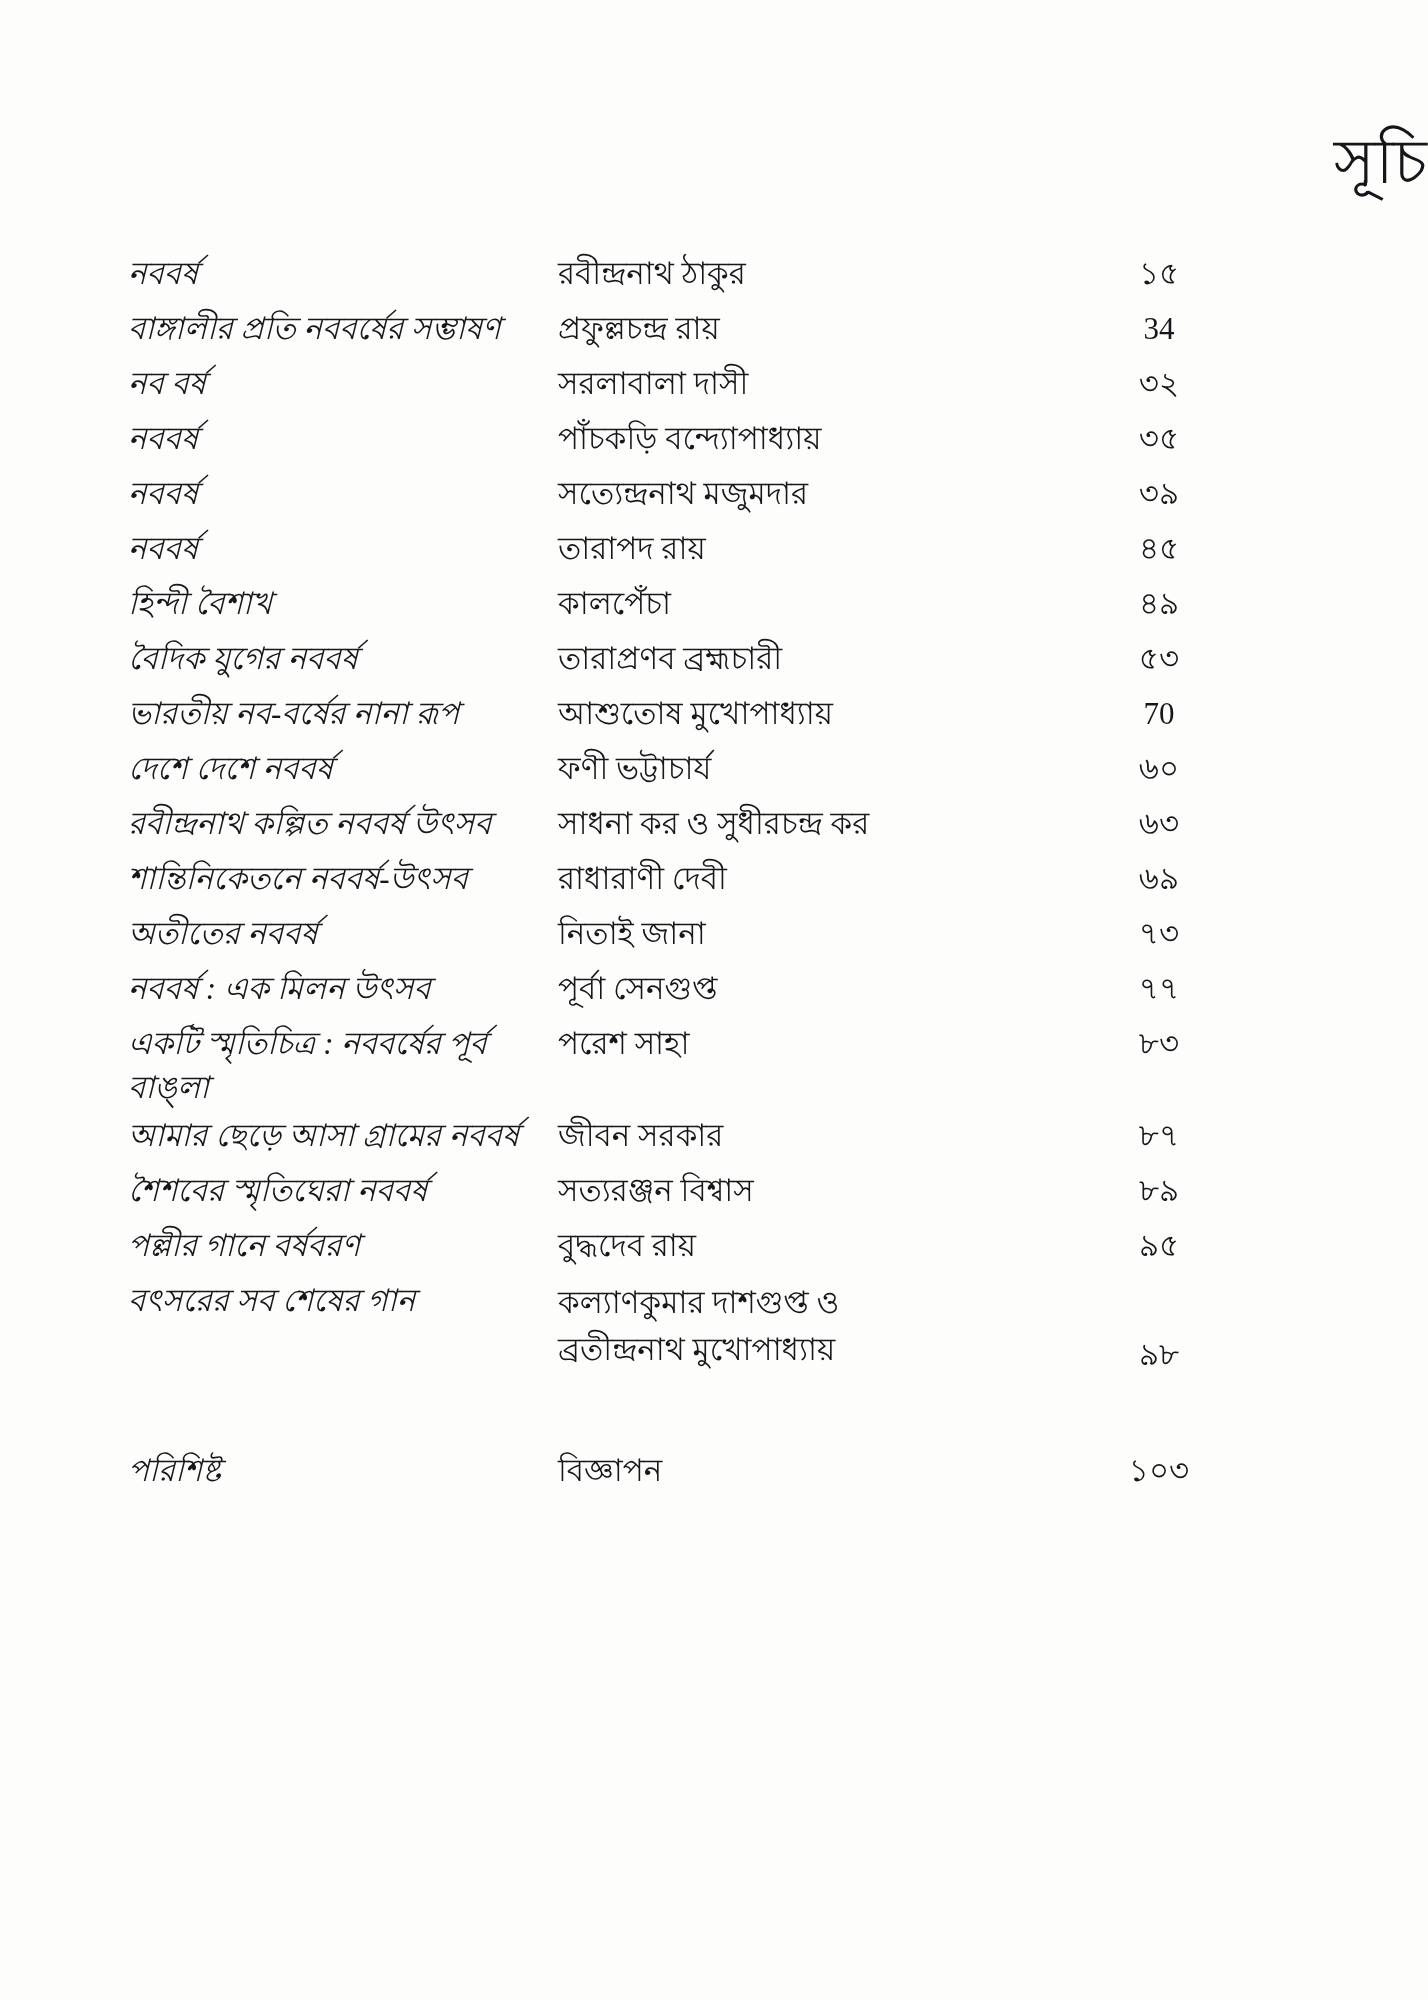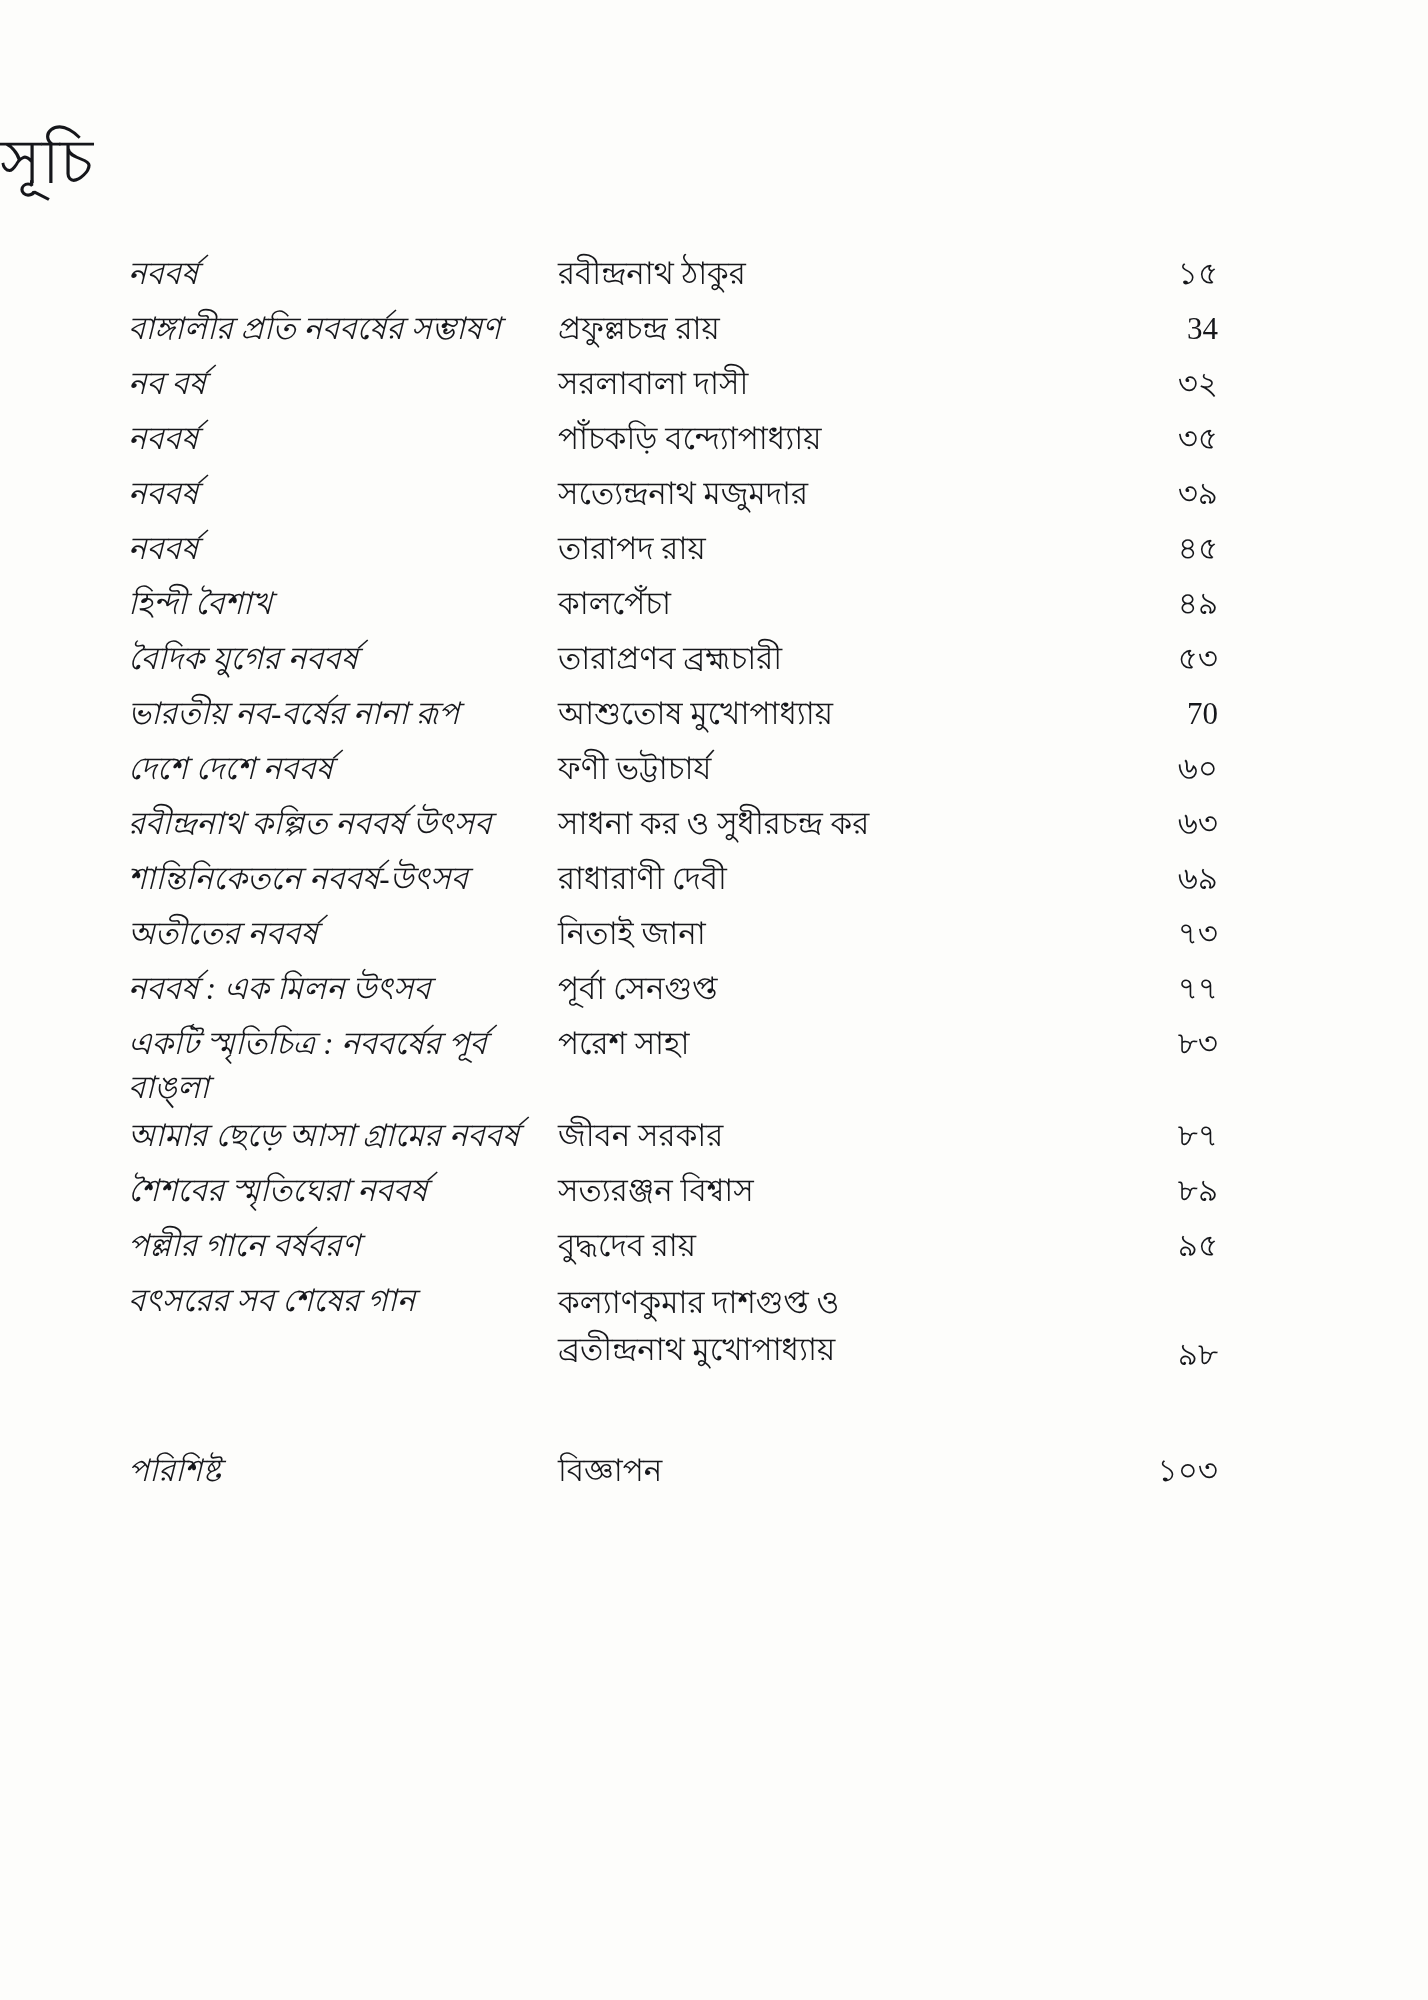--- a/index.html
+++ b/index.html
@@ -16,21 +16,21 @@
     overflow: hidden;
   }
 
   .page {
     position: absolute;
     inset: 0;
     background: #fdfdfb;
   }
 
   .page-title {
-    text-align: left;
+    text-align: right;
     font-size: 62px;
     font-weight: 400;
     color: #15161a;
     margin: 0;
     padding-top: 128px;
     letter-spacing: 1px;
     line-height: 1.1;
   }
 
   .toc {
@@ -71,21 +71,21 @@
   .col-title {
     padding-right: 10px;
     font-style: italic;
   }
 
   .col-author {
     padding-right: 10px;
   }
 
   .col-page {
-    text-align: right;
+    text-align: center;
     padding-left: 42px;
   }
 
   .col-author.two-line {
     line-height: 1.52;
   }
 
   .col-page.bottom-aligned {
     align-self: end;
     padding-bottom: 2px;

